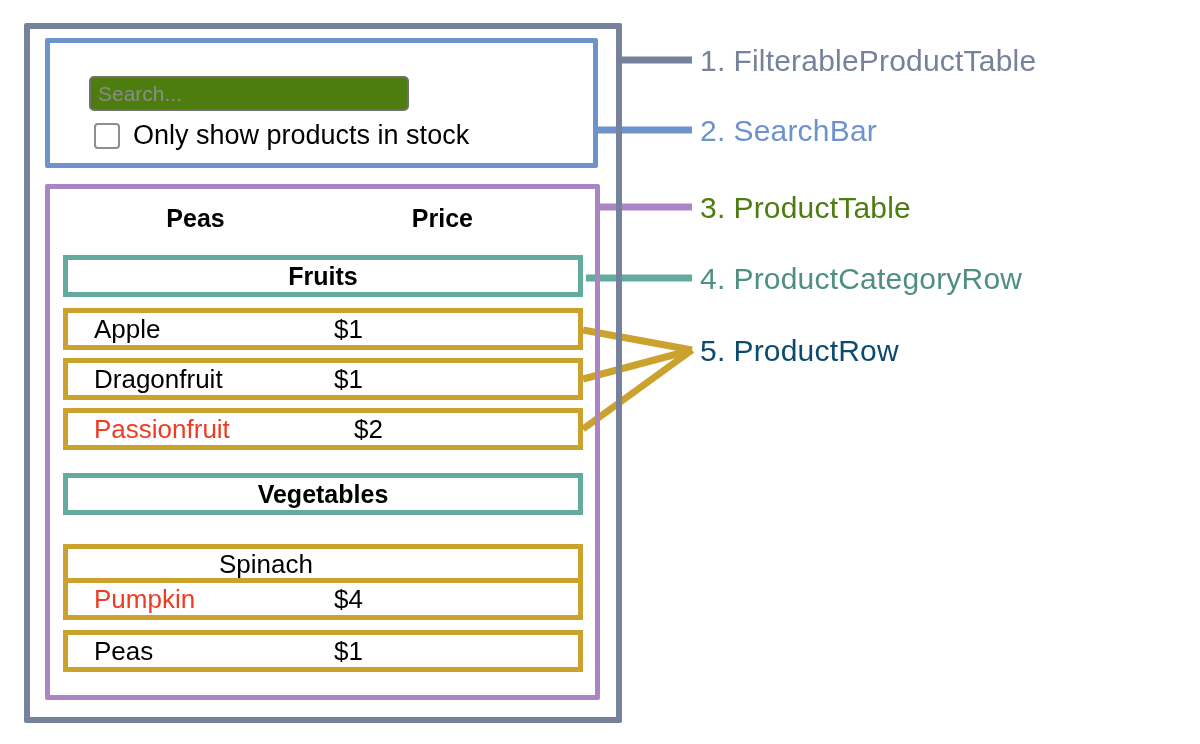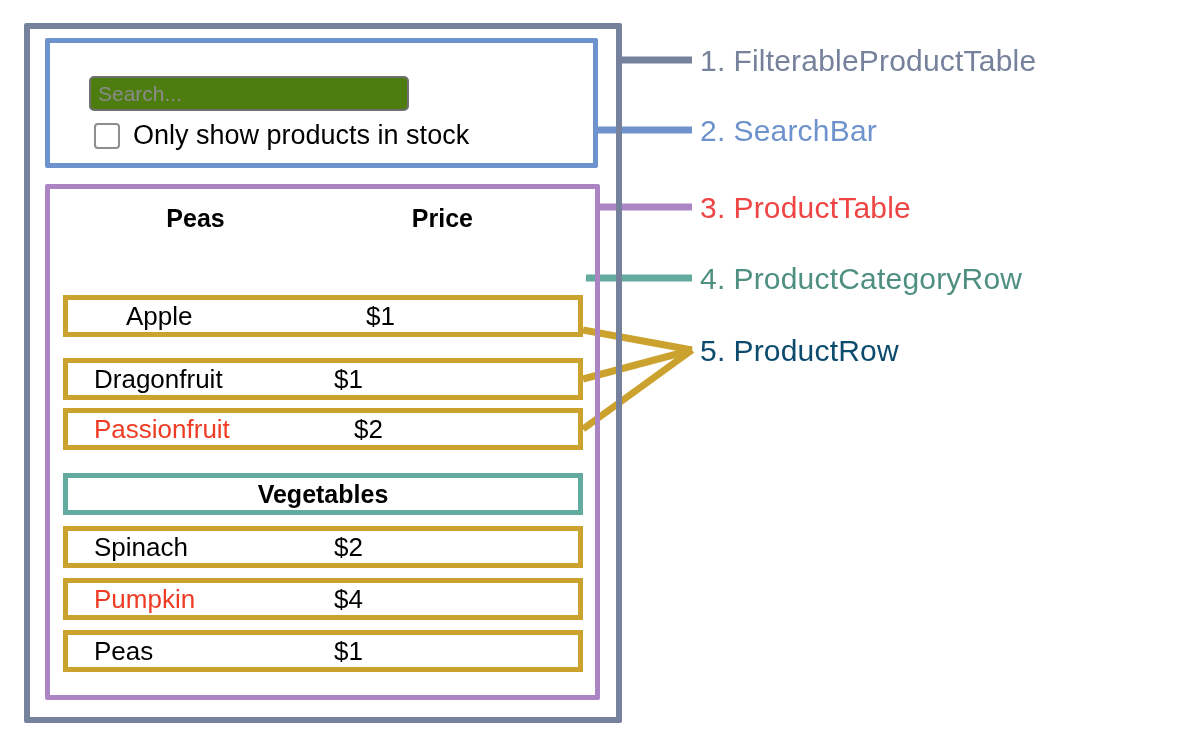--- a/index.html
+++ b/index.html
@@ -187,41 +187,44 @@
   <div class="stock-row">
     <span class="checkbox"></span>
     <span class="stock-label">Only show products in stock</span>
   </div>
 
   <div class="table-head">
     <span class="th-name">Peas</span>
     <span class="th-price">Price</span>
   </div>
 
-
-  <div class="row row-product" style="top:295px;padding-left:32px;">
+  <div class="row row-category" style="top:255px;">
+    <span class="cat-label">Fruits</span>
+  </div>
+
+  <div class="row row-product" style="top:308px;">
     <span class="cell-name">Apple</span>
     <span class="cell-price">$1</span>
   </div>
 
   <div class="row row-product" style="top:358px;">
     <span class="cell-name">Dragonfruit</span>
     <span class="cell-price">$1</span>
   </div>
 
   <div class="row row-product" style="top:408px;gap:20px;">
     <span class="cell-name out-of-stock">Passionfruit</span>
     <span class="cell-price">$2</span>
   </div>
 
   <div class="row row-category" style="top:473px;">
     <span class="cat-label">Vegetables</span>
   </div>
 
-  <div class="row row-product" style="top:526px;">
+  <div class="row row-product" style="top:544px;flex-direction:column;">
     <span class="cell-name">Spinach</span>
     <span class="cell-price">$2</span>
   </div>
 
   <div class="row row-product" style="top:578px;">
     <span class="cell-name out-of-stock">Pumpkin</span>
     <span class="cell-price">$4</span>
   </div>
 
   <div class="row row-product" style="top:630px;">
@@ -230,21 +233,21 @@
   </div>
 
   <div class="legend-item" style="top:46px;  color:#76829b;">
     <span class="legend-num">1.</span><span>FilterableProductTable</span>
   </div>
 
   <div class="legend-item" style="top:116px; color:#6e92cc;">
     <span class="legend-num">2.</span><span>SearchBar</span>
   </div>
 
-  <div class="legend-item" style="top:193px; color:#ef4444;">
+  <div class="legend-item" style="top:193px; color:#4d7c0f;">
     <span class="legend-num">3.</span><span>ProductTable</span>
   </div>
 
   <div class="legend-item" style="top:264px; color:#4e8f80;">
     <span class="legend-num">4.</span><span>ProductCategoryRow</span>
   </div>
 
   <div class="legend-item" style="top:336px; color:#0c4a6e;">
     <span class="legend-num">5.</span><span>ProductRow</span>
   </div>

